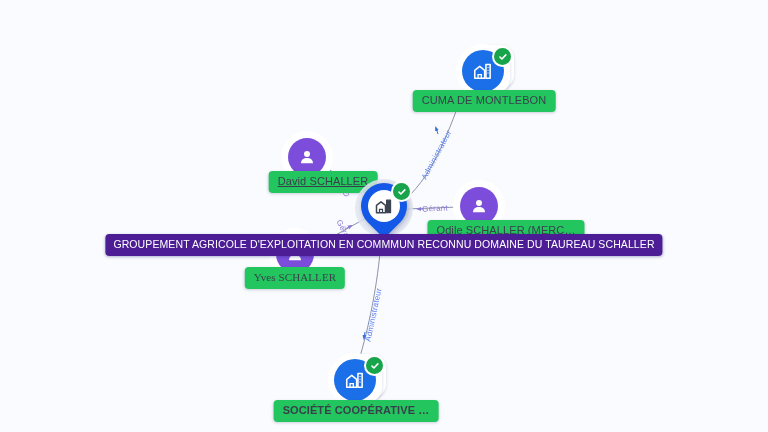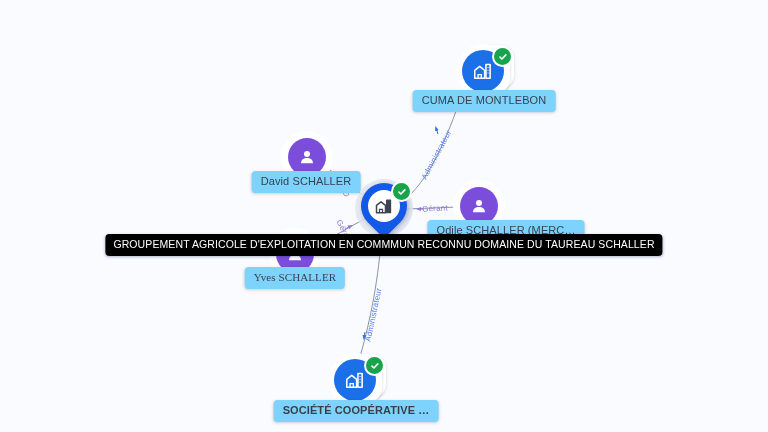--- a/index.html
+++ b/index.html
@@ -120,31 +120,31 @@
     align-items: center;
     justify-content: center;
     z-index: 5;
   }
 
   
   .node-label {
     position: absolute;
     transform: translate(-50%, 0);
     white-space: nowrap;
-    background: #7dd3fc;
+    background: #22c55e;
     color: #3a3f4c;
     font-size: 11px;
     line-height: 1;
     padding: 5px 9px 6px 9px;
     border-radius: 4px;
     box-shadow: 0 1px 3px rgba(40,50,90,0.22);
     letter-spacing: 0.1px;
   }
   .node-label.selected {
-    background: #000000;
+    background: #4c1d95;
     color: #ffffff;
     font-size: 10.5px;
     padding: 5px 8px 6px 8px;
     box-shadow: 0 1px 3px rgba(20,40,120,0.35);
     z-index: 30;
   }
 
   
   .edge-label {
     position: absolute;
@@ -220,21 +220,21 @@
   <div class="node-label" style="left:484px; top:90px;">CUMA DE MONTLEBON</div>
 
   <div class="node" style="left:307px; top:157px;">
     <div class="person-disc">
       <svg width="20" height="20" viewBox="0 0 24 24" aria-hidden="true">
         <circle cx="12" cy="8.3" r="3.6" fill="#ffffff"></circle>
         <path d="M4.8 19.4c0-3.9 3.2-6.2 7.2-6.2s7.2 2.3 7.2 6.2z" fill="#ffffff"></path>
       </svg>
     </div>
   </div>
-  <div class="node-label" style="left:306px; top:171px;">David SCHALLER</div>
+  <div class="node-label" style="left:323px; top:171px;text-decoration:underline;">David SCHALLER</div>
 
   <div class="node" style="left:295px; top:254px;">
     <div class="person-disc">
       <svg width="20" height="20" viewBox="0 0 24 24" aria-hidden="true">
         <circle cx="12" cy="8.3" r="3.6" fill="#ffffff"></circle>
         <path d="M4.8 19.4c0-3.9 3.2-6.2 7.2-6.2s7.2 2.3 7.2 6.2z" fill="#ffffff"></path>
       </svg>
     </div>
   </div>
   <div class="node-label" style="left:295px; top:267px;font-family:Liberation Serif, serif;">Yves SCHALLER</div>

